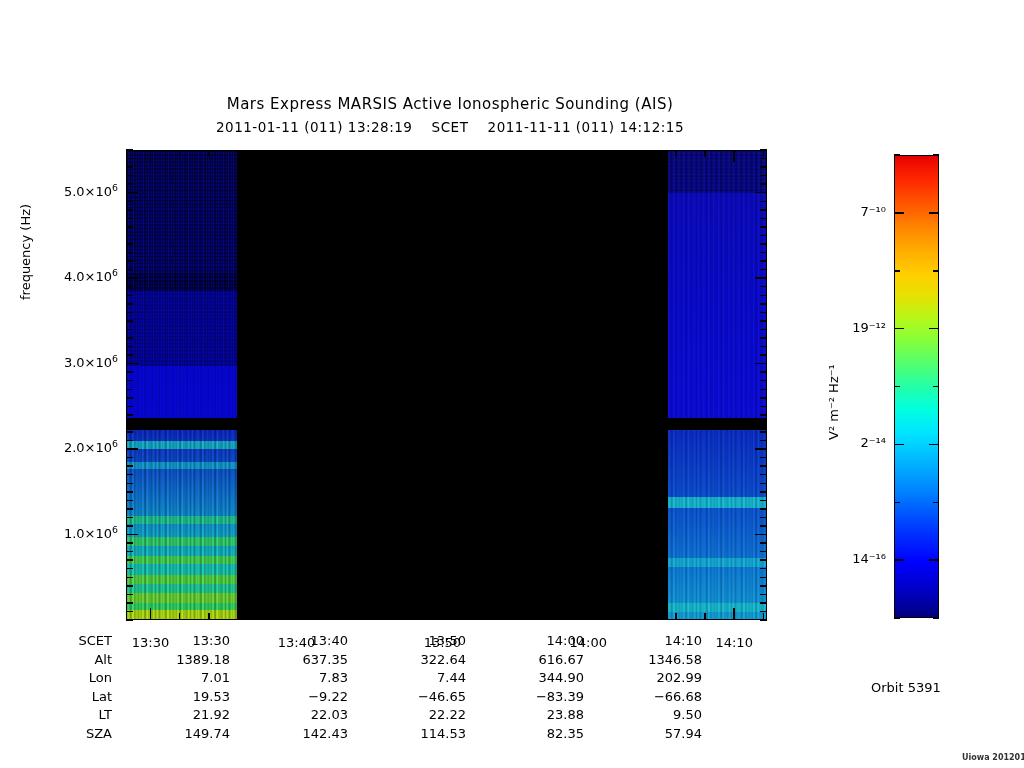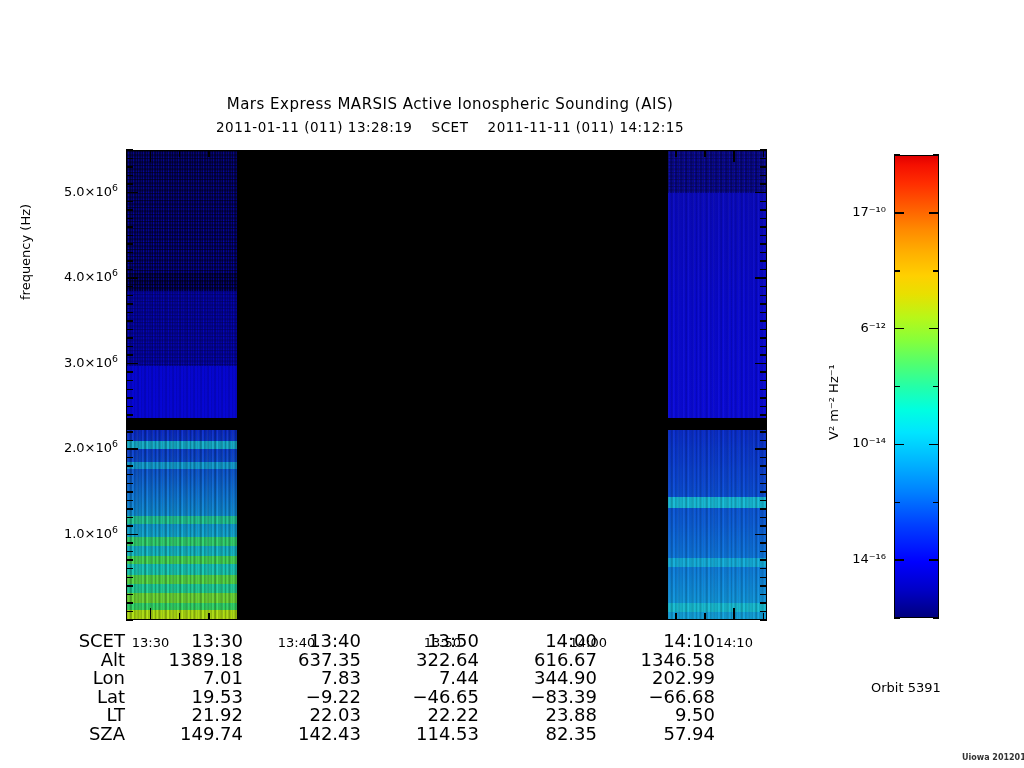--- a/index.html
+++ b/index.html
@@ -108,22 +108,22 @@
     left: 18px; top: 300px;
     font-size: 13px;
     transform: rotate(-90deg);
     transform-origin: left top;
     white-space: pre;
   }
 
   
   #data-table {
     position: absolute;
-    left: 69px; top: 632px;
-    font-size: 18px;
+    left: 56px; top: 632px;
+    font-size: 13px;
     border-collapse: collapse;
     white-space: pre;
   }
   #data-table td { padding: 0; line-height: 18.6px; height: 18.6px; }
   .row-label { text-align: right; width: 56px; padding-right: 0px !important; }
   .cell-val  { text-align: right; width: 118px; }
 
   
   #colorbar-frame {
     position: absolute;
@@ -427,21 +427,21 @@
     <div class="cb-tick" style="left: 894px; top: 385.75px; width: 6px;"></div>
     <div class="cb-tick" style="left: 933px; top: 385.75px; width: 6px;"></div>
     <div class="cb-tick" style="left: 894px; top: 327.875px; width: 10px;"></div>
     <div class="cb-tick" style="left: 929px; top: 327.875px; width: 10px;"></div>
     <div class="cb-tick" style="left: 894px; top: 270px; width: 6px;"></div>
     <div class="cb-tick" style="left: 933px; top: 270px; width: 6px;"></div>
     <div class="cb-tick" style="left: 894px; top: 212.125px; width: 10px;"></div>
     <div class="cb-tick" style="left: 929px; top: 212.125px; width: 10px;"></div>
     <div class="cb-tick" style="left: 894px; top: 154.25px; width: 6px;"></div>
     <div class="cb-tick" style="left: 933px; top: 154.25px; width: 6px;"></div>
-    <div class="cb-label" style="left: 816px; width: 70px; top: 203.875px;">17⁻¹⁰</div>
-    <div class="cb-label" style="left: 816px; width: 70px; top: 319.625px;">6⁻¹²</div>
-    <div class="cb-label" style="left: 816px; width: 70px; top: 435.375px;">10⁻¹⁴</div>
+    <div class="cb-label" style="left: 816px; width: 70px; top: 203.875px;">7⁻¹⁰</div>
+    <div class="cb-label" style="left: 816px; width: 70px; top: 319.625px;">19⁻¹²</div>
+    <div class="cb-label" style="left: 816px; width: 70px; top: 435.375px;">2⁻¹⁴</div>
     <div class="cb-label" style="left: 816px; width: 70px; top: 551.125px;">14⁻¹⁶</div>
   </div>
 <div id="colorbar-title">V² m⁻² Hz⁻¹</div>
 
 <div id="orbit-label">Orbit 5391</div>
 <div id="watermark">Uiowa 20120106</div>
 
 </body></html>

